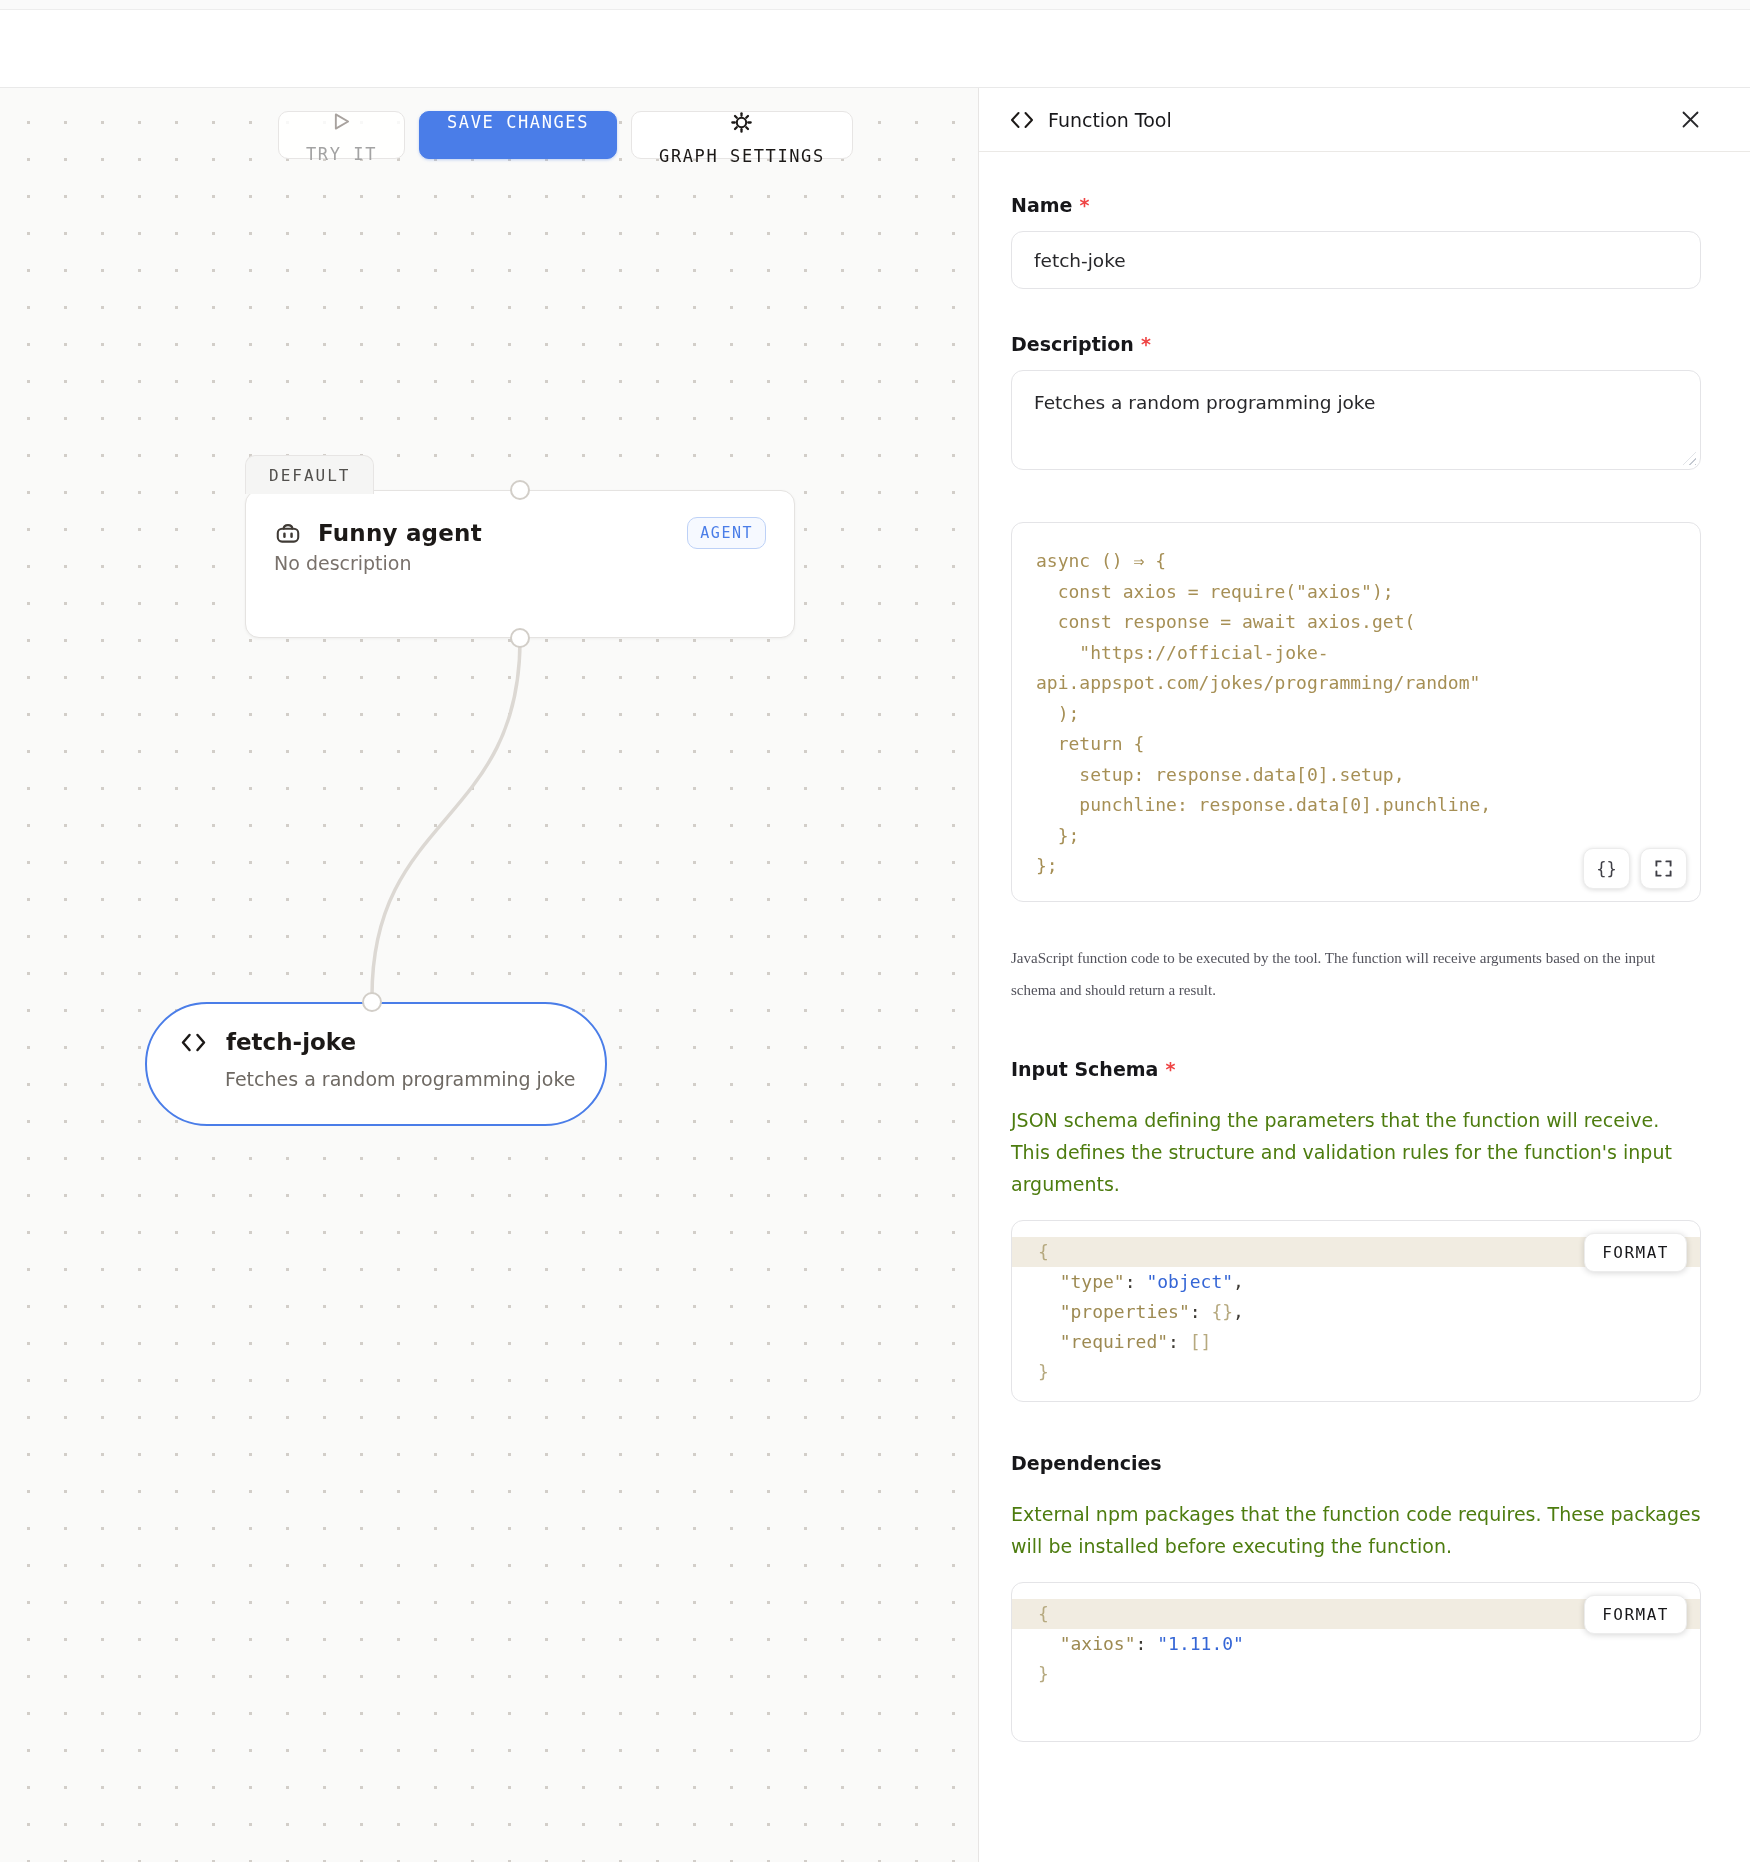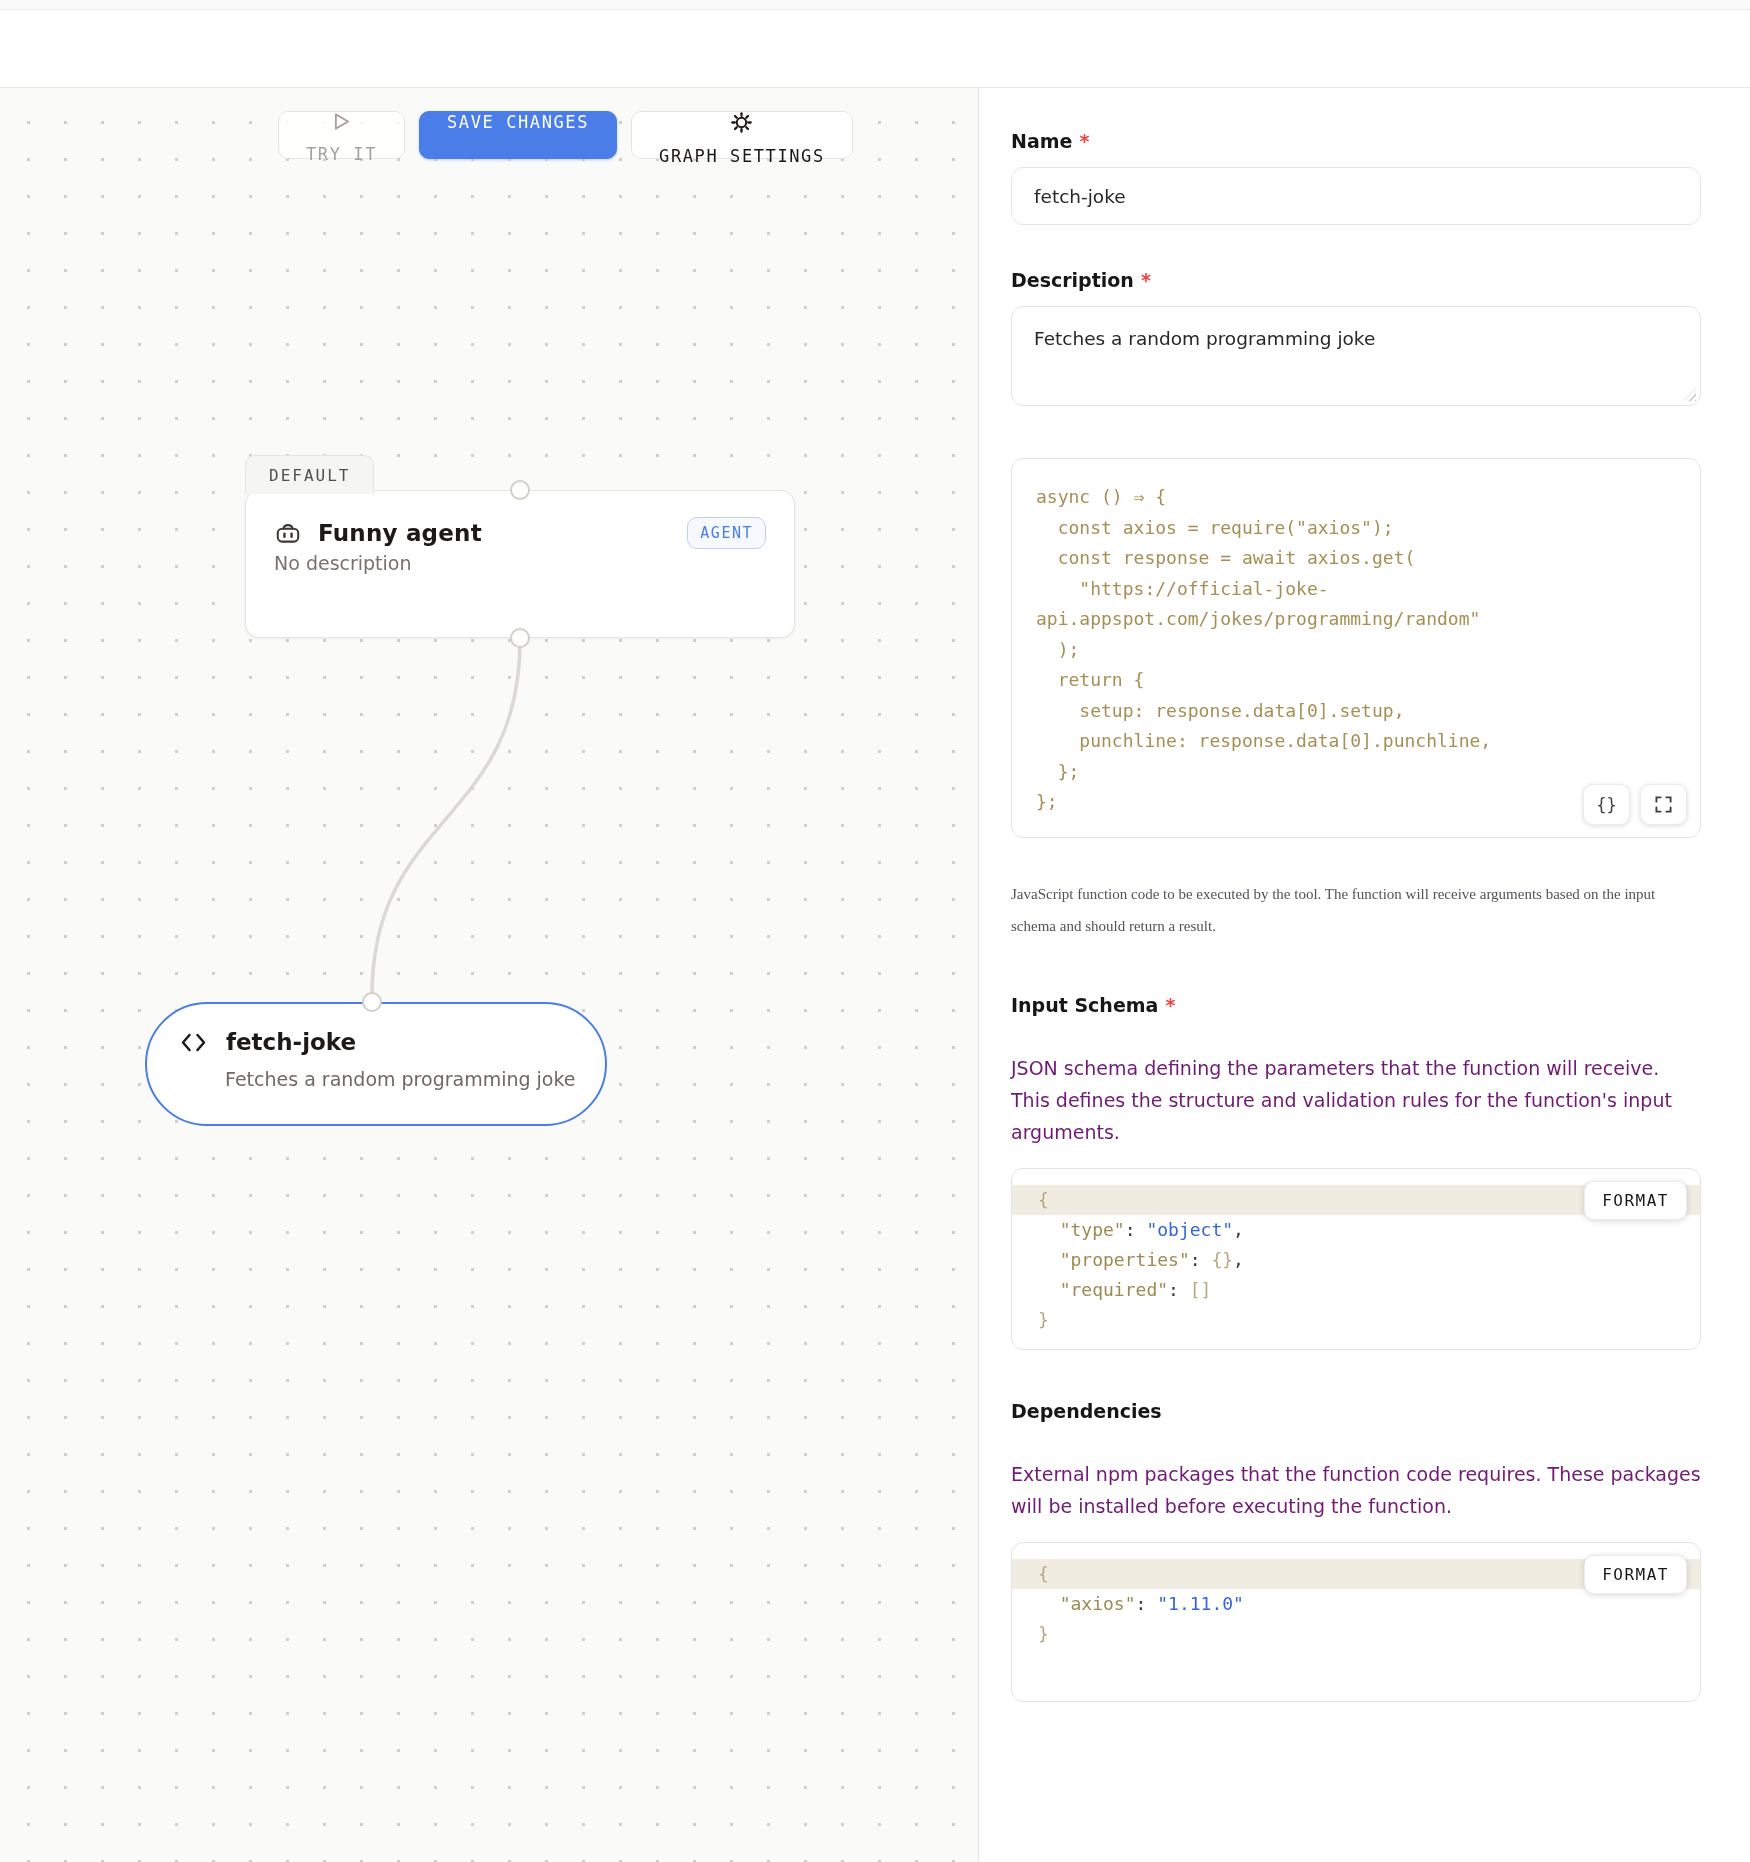--- a/index.html
+++ b/index.html
@@ -70,21 +70,21 @@
     box-sizing:border-box;padding:23px 24px;background:#fff;}
   .codebox pre{margin:0;font-family:"DejaVu Sans Mono",monospace;font-size:18px;line-height:30.5px;
     color:#a68f55;white-space:pre-wrap;word-break:break-all;}
   .code-actions{position:absolute;right:13px;bottom:12px;display:flex;gap:10px;}
   .icon-btn{width:47px;height:41px;background:#fff;border:1px solid #ececec;border-radius:10px;
     box-shadow:0 1px 5px rgba(0,0,0,.14);display:flex;align-items:center;justify-content:center;
     color:#3f3f46;font-family:"DejaVu Sans Mono",monospace;font-size:17px;cursor:pointer;padding:0;}
 
   .help-text{margin-top:40px;width:690px;font-size:15px;line-height:32px;color:#52525b;font-family:Liberation Serif, serif;}
   .section-heading{font-size:19px;font-weight:600;color:#17171a;}
-  .section-para{margin-top:36px;width:690px;font-size:19px;line-height:32px;color:#701a75;}
+  .section-para{margin-top:24px;width:690px;font-size:19px;line-height:32px;color:#4d7c0f;}
 
   .jsonbox{position:relative;margin-top:20px;width:690px;border:1px solid #e4e4e7;border-radius:12px;
     box-sizing:border-box;padding:16px 0 14px;background:#fff;font-family:"DejaVu Sans Mono",monospace;
     font-size:18px;line-height:30px;}
   .jsonbox-deps{padding-bottom:52px;}
   .json-line{padding:0 26px;white-space:pre;}
   .json-line.hl{background:#f1ece1;}
   .tk-br{color:#b6a97f;}
   .tk-k{color:#9d8a52;}
   .tk-c{color:#3d3a34;}
@@ -177,20 +177,35 @@
         </span>
         <span class="tool-title">fetch-joke</span>
       </div>
       <div class="tool-desc">Fetches a random programming joke</div>
     </div>
     <div class="handle" style="left:362px;top:904px;"></div>
   </div>
 
   <aside class="panel">
 
+    <div class="panel-header">
+      <span style="display:flex;">
+        <svg width="24" height="18" viewBox="0 0 24 18" fill="none" stroke="#1c1917" stroke-width="2" stroke-linecap="round" stroke-linejoin="round">
+          <polyline points="8.5,2 2,9 8.5,16"></polyline>
+          <polyline points="15.5,2 22,9 15.5,16"></polyline>
+        </svg>
+      </span>
+      <span class="panel-title">Function Tool</span>
+      <button class="close-btn">
+        <svg width="19" height="19" viewBox="0 0 19 19" stroke="#27272a" stroke-width="1.8" stroke-linecap="round">
+          <line x1="2.5" y1="2.5" x2="16.5" y2="16.5"></line>
+            <line x1="16.5" y1="2.5" x2="2.5" y2="16.5"></line>
+        </svg>
+      </button>
+    </div>
 
     <div class="panel-body">
 
       <div class="mb-name">
         <div class="field-label">
           <span>Name</span><span class="req">*</span>
         </div>
         <input class="text-input" type="text" value="fetch-joke" style="">
       </div>
 

